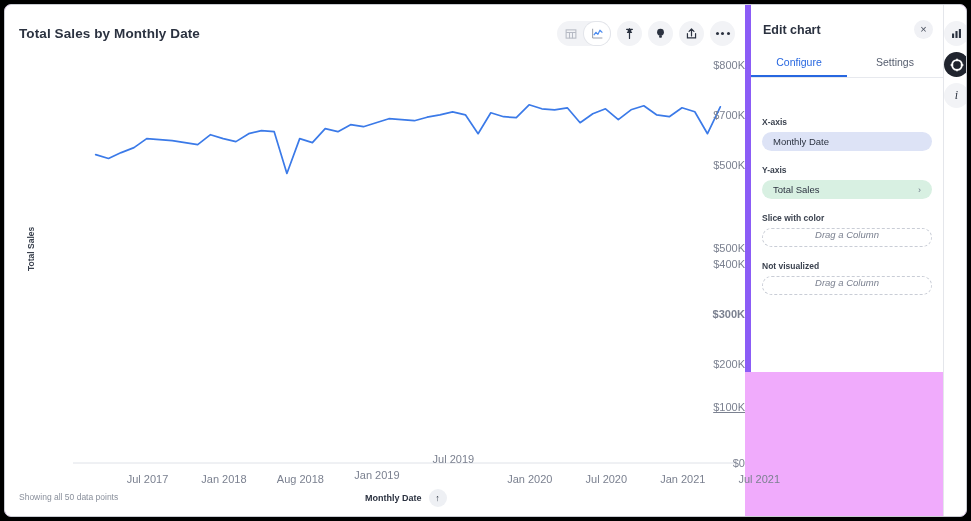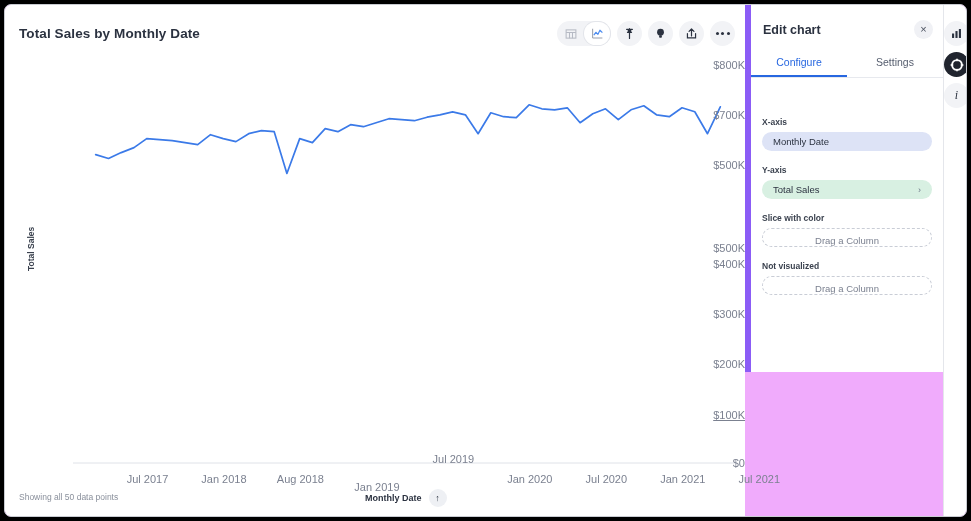--- a/index.html
+++ b/index.html
@@ -240,26 +240,27 @@
   }
   .pill.blue { background: #dde3f6; }
   .pill.green { background: #d8f0e2; }
   .pill .chev { font-size: 9px; color: #6b7486; }
   .dropzone {
     margin: 0 11px;
     height: 19px;
     border: 1px dashed #c9cdd6;
     border-radius: 10px;
     display: flex;
-    align-items: flex-end;
+    align-items: flex-start;
     justify-content: center;
     font-size: 9.5px;
     color: #7b8190;
     cursor: pointer;
     box-sizing: border-box;
+    font-style: italic;
   }
 
   
   .rail {
     position: relative;
     width: 25px;
     flex: 0 0 25px;
     border-left: 1px solid #e4e6eb;
     background: #ffffff;
     height: 511px;
@@ -335,30 +336,30 @@
     </div>
 
     <div id="plot">
       <div class="ylab-axis">Total Sales</div>
       <div id="yticks">
           <div class="ytick" style="top: 12px;">$800K</div>
           <div class="ytick" style="top: 61.75px;">$700K</div>
           <div class="ytick" style="top: 111.5px;">$500K</div>
           <div class="ytick" style="top: 161.25px; margin-top: 34px;">$500K</div>
           <div class="ytick" style="top: 211px;">$400K</div>
-          <div class="ytick" style="top: 260.75px;">$300K</div>
+          <div class="ytick" style="top: 260.75px; font-weight: bold;">$300K</div>
           <div class="ytick" style="top: 310.5px;">$200K</div>
-          <div class="ytick" style="top: 362px; text-decoration: underline;">$100K</div>
+          <div class="ytick" style="top: 354px; text-decoration: underline;">$100K</div>
           <div class="ytick" style="top: 410px;">$0</div>
         </div>
       <div id="xticks">
           <div class="xtick" style="left: 103.49px; top: 420px;">Jul 2017</div>
           <div class="xtick" style="left: 179.961px; top: 420px;">Jan 2018</div>
           <div class="xtick" style="left: 256.431px; top: 420px;">Aug 2018</div>
-          <div class="xtick" style="left: 332.902px; top: 428px;">Jan 2019</div>
+          <div class="xtick" style="left: 332.902px; top: 416px;">Jan 2019</div>
           <div class="xtick" style="left: 409.373px; top: 400px;">Jul 2019</div>
           <div class="xtick" style="left: 485.843px; top: 420px;">Jan 2020</div>
           <div class="xtick" style="left: 562.314px; top: 420px;">Jul 2020</div>
           <div class="xtick" style="left: 638.784px; top: 420px;">Jan 2021</div>
           <div class="xtick" style="left: 715.255px; top: 420px;">Jul 2021</div>
         </div>
       <svg id="chart-svg" width="740" height="430">
           <line x1="68" x2="730" y1="410" y2="410" stroke="#dfe2e8" stroke-width="1"></line>
           <polyline points="90.7,101.6 103.5,105.5 116.2,99.6 129.0,94.6 141.7,85.6 154.5,86.6 167.2,87.6 180.0,89.6 192.7,91.6 205.5,81.7 218.2,85.6 230.9,88.6 243.7,80.7 256.4,77.7 269.2,78.7 281.9,120.5 294.7,85.6 307.4,89.6 320.2,75.7 332.9,78.7 345.6,71.7 358.4,73.7 371.1,69.7 383.9,65.7 396.6,66.7 409.4,67.7 422.1,64.2 434.9,61.8 447.6,58.8 460.4,61.8 473.1,80.7 485.8,59.8 498.6,63.7 511.3,64.7 524.1,51.8 536.8,55.8 549.6,56.8 562.3,54.8 575.1,69.7 587.8,60.8 600.5,55.8 613.3,66.7 626.0,56.8 638.8,52.8 651.5,61.8 664.3,63.7 677.0,54.8 689.8,58.8 702.5,80.7 715.3,53.8" fill="none" stroke="#3b7ae8" stroke-width="1.7" stroke-linejoin="round" stroke-linecap="round"></polyline>
         </svg>

